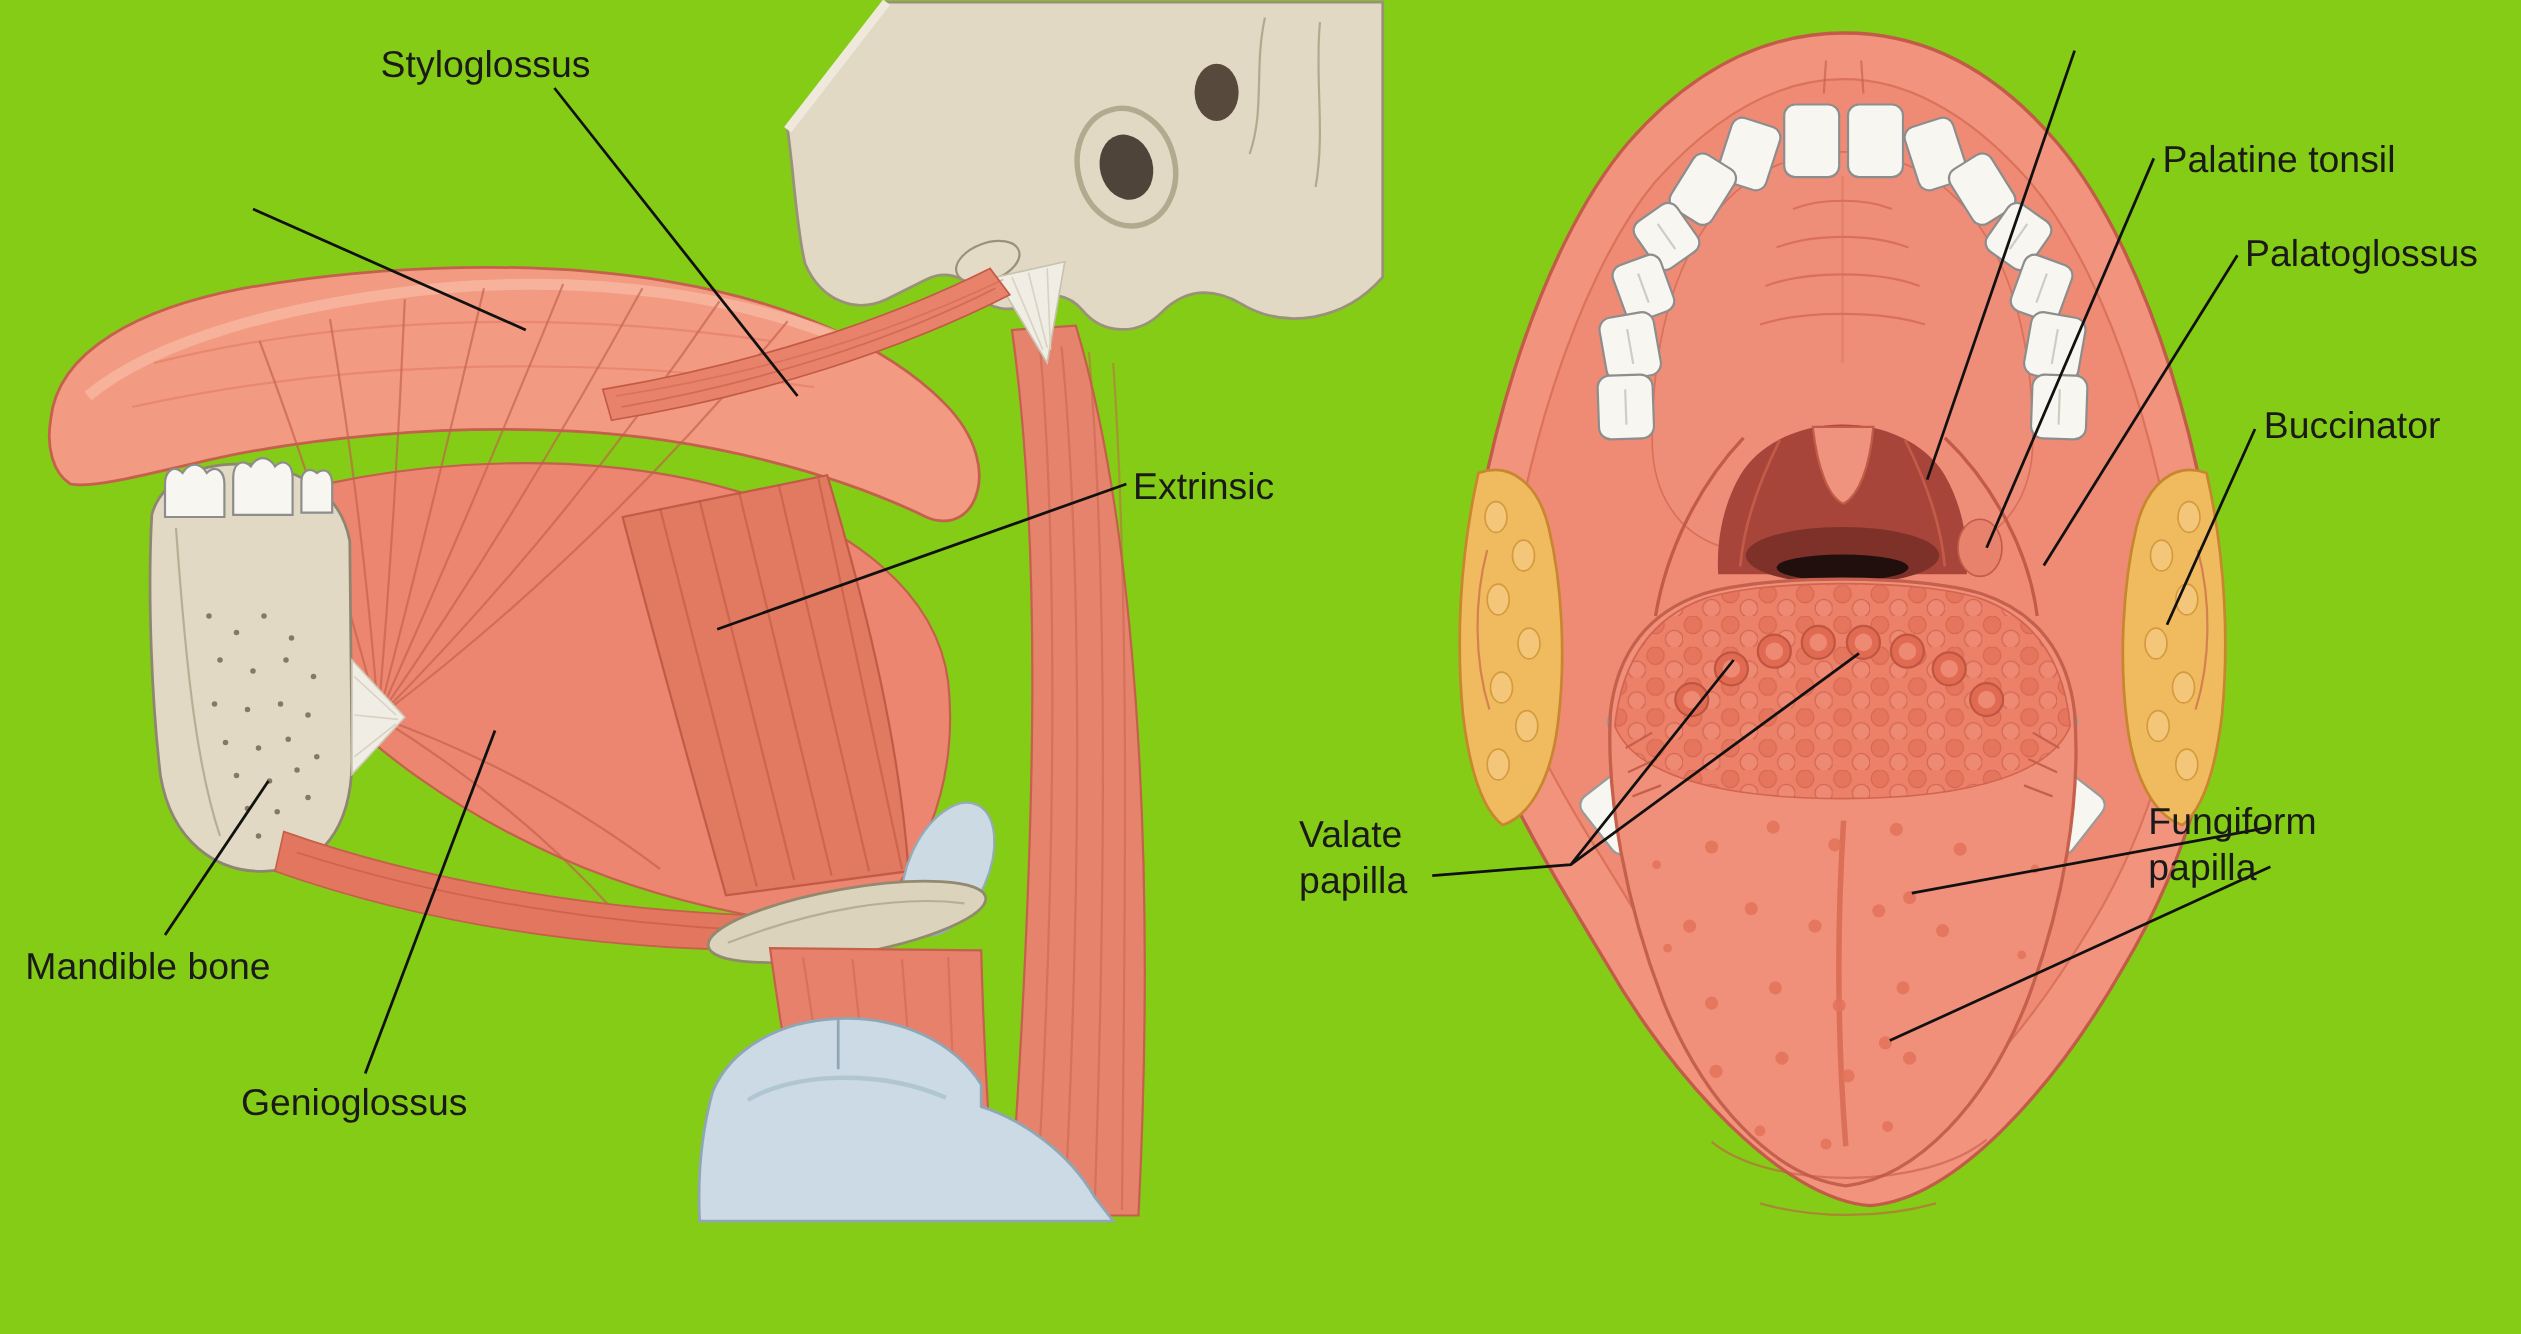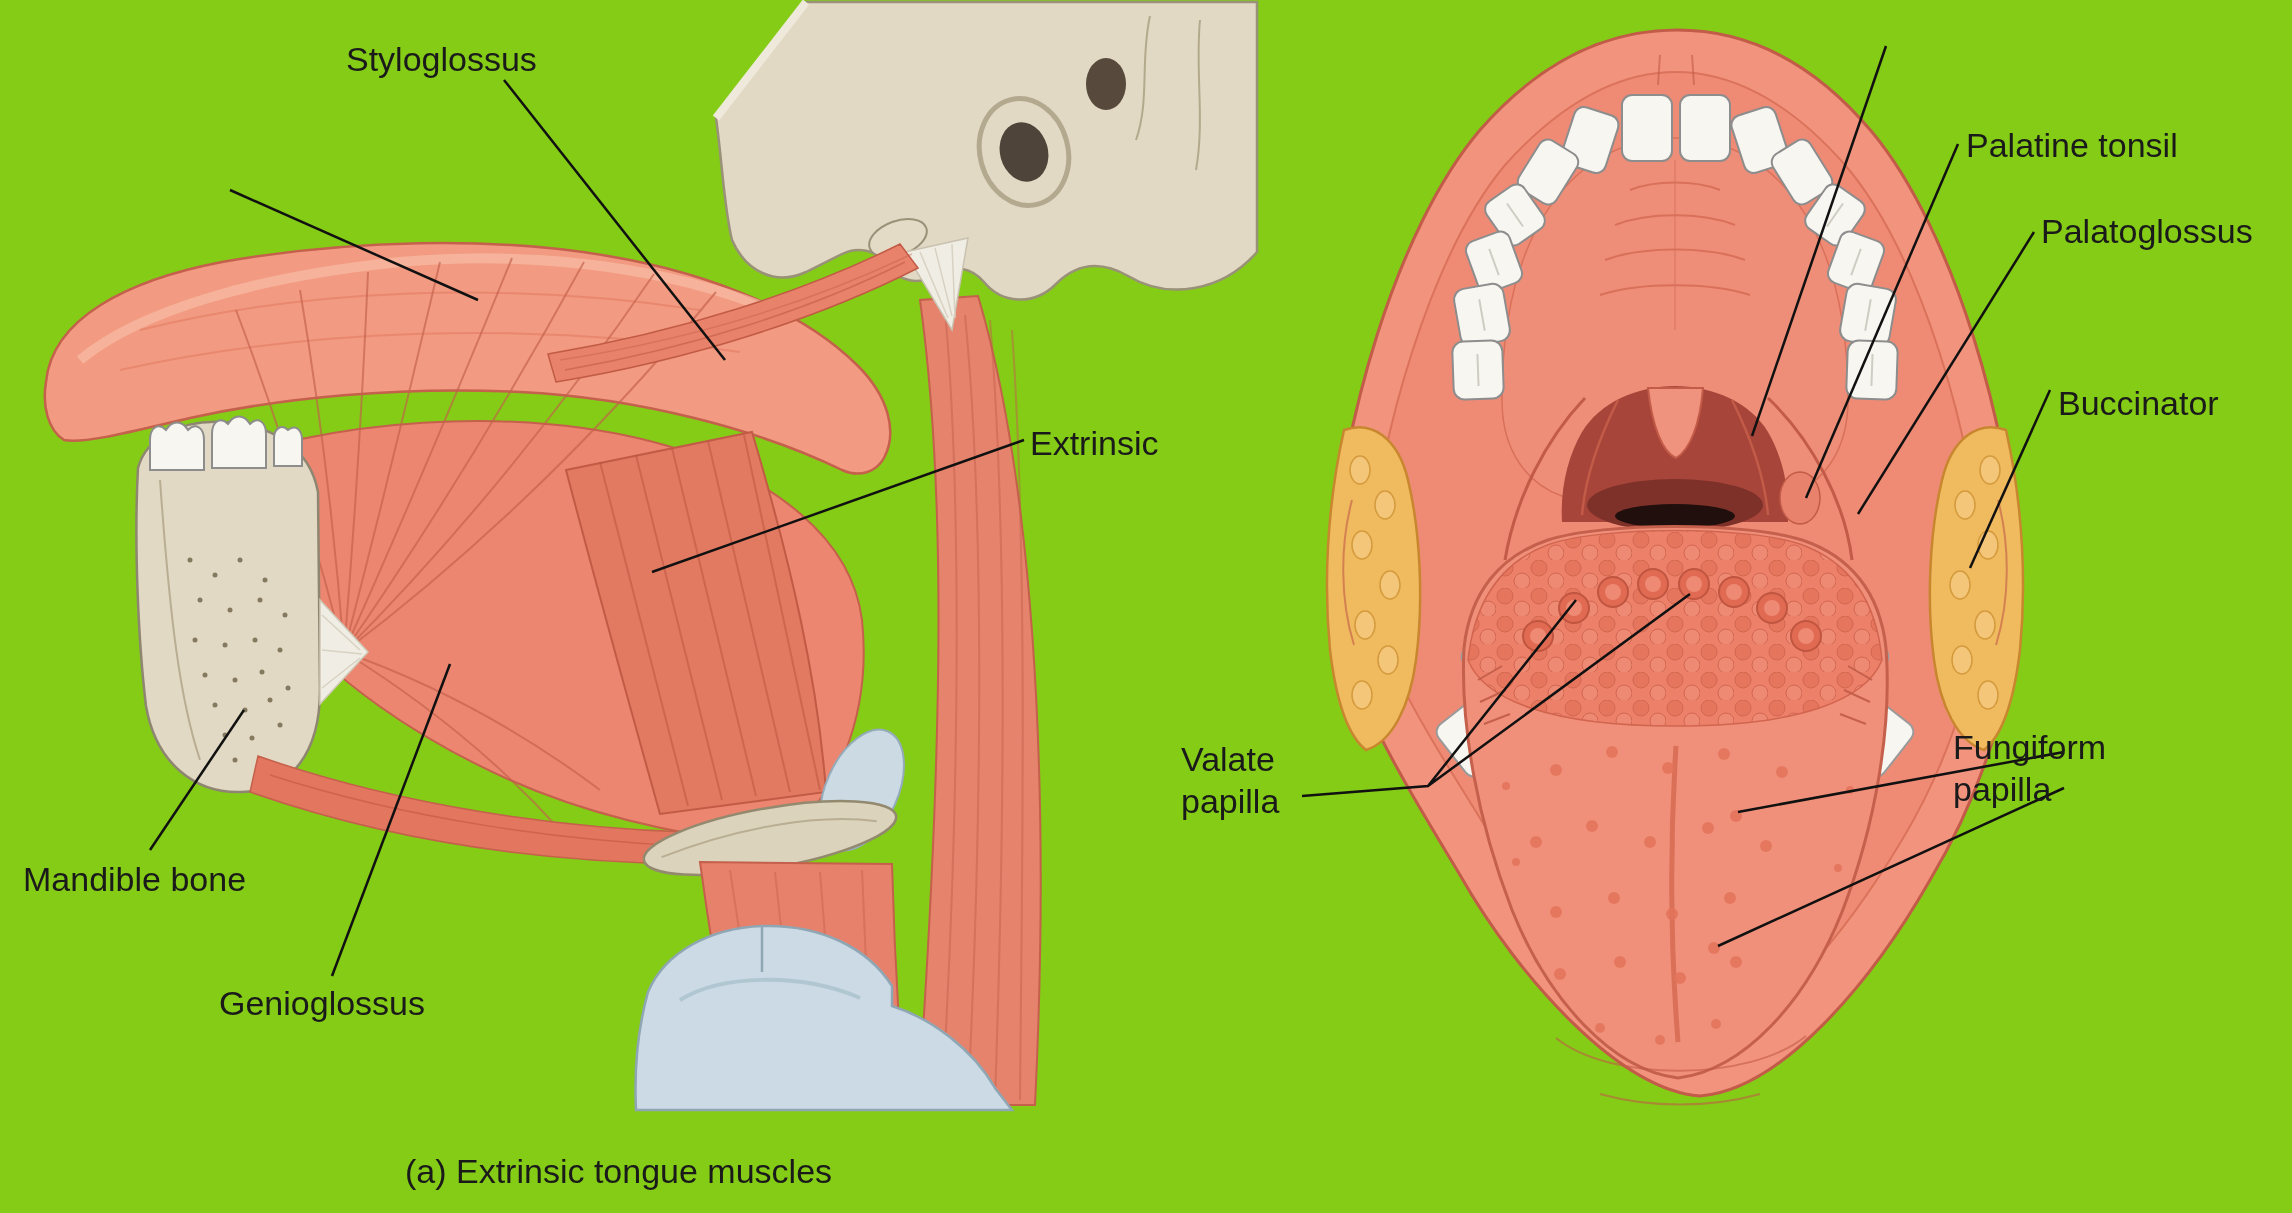--- a/index.html
+++ b/index.html
@@ -475,28 +475,27 @@
 
   <div class="lbl" style="left:23px;top:858px">Mandible bone</div>
 
   <div class="lbl" style="left:219px;top:982px">Genioglossus</div>
 
 
   <div class="lbl" style="left:1966px;top:124px">Palatine tonsil</div>
 
   <div class="lbl" style="left:2041px;top:210px">Palatoglossus</div>
 
-  <div class="lbl" style="left:2058px;top:382px">Buccinator</div>
+  <div class="lbl" style="left:2058px;top:366px">Buccinator</div>
 
   <div class="lbl" style="left:1181px;top:738px">
     <div>Valate</div>
     <div>papilla</div>
   </div>
 
   <div class="lbl" style="left:1953px;top:726px">
     <div>Fungiform</div>
     <div>papilla</div>
   </div>
 
-  <div class="caption" style="left:405px;top:1152px">(a) Extrinsic tongue muscles</div>
 
 
 </div>
 
 </body></html>

